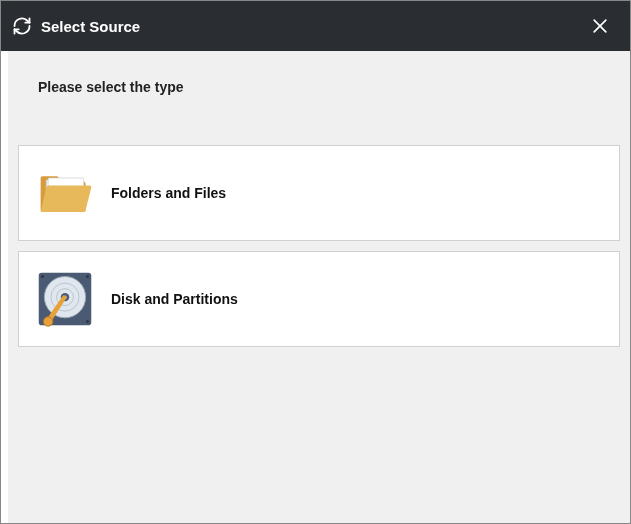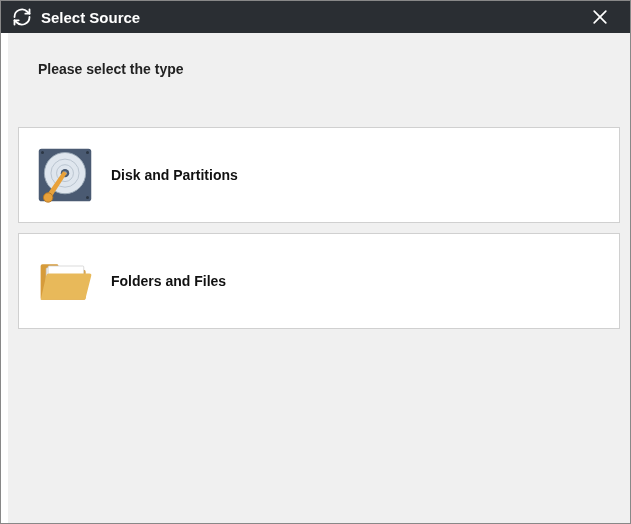--- a/index.html
+++ b/index.html
@@ -13,21 +13,21 @@
   .window {
     width: 631px;
     height: 524px;
     border: 1px solid #888;
     display: flex;
     flex-direction: column;
   }
   .titlebar {
     background: #2a2e33;
     color: #fff;
-    height: 32px;
+    height: 50px;
     display: flex;
     align-items: center;
     padding: 0 10px;
   }
   .titlebar .app-icon {
     width: 22px;
     height: 22px;
     display: flex;
     align-items: center;
     justify-content: center;
@@ -104,43 +104,43 @@
       </svg>
     </div>
   </div>
 
   <div class="content">
     <div class="prompt">Please select the type</div>
 
     <div class="option">
       <div class="icon-wrap">
         <svg viewBox="0 0 64 64" width="60" height="60">
+          <path d="M6 16 L6 50 Q6 52 8 52 L52 52 Q54 52 54 50 L54 22 Q54 20 52 20 L28 20 L24 14 L8 14 Q6 14 6 16 Z" fill="#d69b3a"></path>
+          <rect x="12" y="18" width="38" height="20" rx="1" fill="#f2f2f2" stroke="#cfcfcf" stroke-width="0.8"></rect>
+          <rect x="14" y="16" width="38" height="20" rx="1" fill="#ffffff" stroke="#cfcfcf" stroke-width="0.8"></rect>
+          <path d="M6 52 L12 26 Q12.5 24 14.5 24 L58 24 Q60.5 24 60 26.5 L54 50 Q53.5 52 51.5 52 Z" fill="#e8b95a"></path>
+        </svg>
+      </div>
+      <div class="label">Folders and Files</div>
+    </div>
+
+    <div class="option">
+      <div class="icon-wrap">
+        <svg viewBox="0 0 64 64" width="60" height="60">
           <rect x="4" y="4" width="56" height="56" rx="3" fill="#4a5a72"></rect>
           <circle cx="32" cy="30" r="22" fill="#dfe6ee"></circle>
           <circle cx="32" cy="30" r="22" fill="none" stroke="#9aa7b5" stroke-width="1"></circle>
           <circle cx="32" cy="30" r="15" fill="none" stroke="#b8c2ce" stroke-width="1"></circle>
           <circle cx="32" cy="30" r="9" fill="none" stroke="#b8c2ce" stroke-width="1"></circle>
           <circle cx="32" cy="30" r="4.5" fill="#4a5a72"></circle>
           <circle cx="32" cy="30" r="2" fill="#9aa7b5"></circle>
           <polygon points="16,58 34,30 30,28 12,54" fill="#e8a13a"></polygon>
           <circle cx="14" cy="56" r="5" fill="#e8a13a" stroke="#b57520" stroke-width="1"></circle>
           <circle cx="8" cy="8" r="1.6" fill="#2c3644"></circle>
           <circle cx="56" cy="8" r="1.6" fill="#2c3644"></circle>
           <circle cx="56" cy="56" r="1.6" fill="#2c3644"></circle>
         </svg>
       </div>
       <div class="label">Disk and Partitions</div>
     </div>
 
-    <div class="option">
-      <div class="icon-wrap">
-        <svg viewBox="0 0 64 64" width="60" height="60">
-          <path d="M6 16 L6 50 Q6 52 8 52 L52 52 Q54 52 54 50 L54 22 Q54 20 52 20 L28 20 L24 14 L8 14 Q6 14 6 16 Z" fill="#d69b3a"></path>
-          <rect x="12" y="18" width="38" height="20" rx="1" fill="#f2f2f2" stroke="#cfcfcf" stroke-width="0.8"></rect>
-          <rect x="14" y="16" width="38" height="20" rx="1" fill="#ffffff" stroke="#cfcfcf" stroke-width="0.8"></rect>
-          <path d="M6 52 L12 26 Q12.5 24 14.5 24 L58 24 Q60.5 24 60 26.5 L54 50 Q53.5 52 51.5 52 Z" fill="#e8b95a"></path>
-        </svg>
-      </div>
-      <div class="label">Folders and Files</div>
-    </div>
-
   </div>
 </div>
 
 </body></html>

